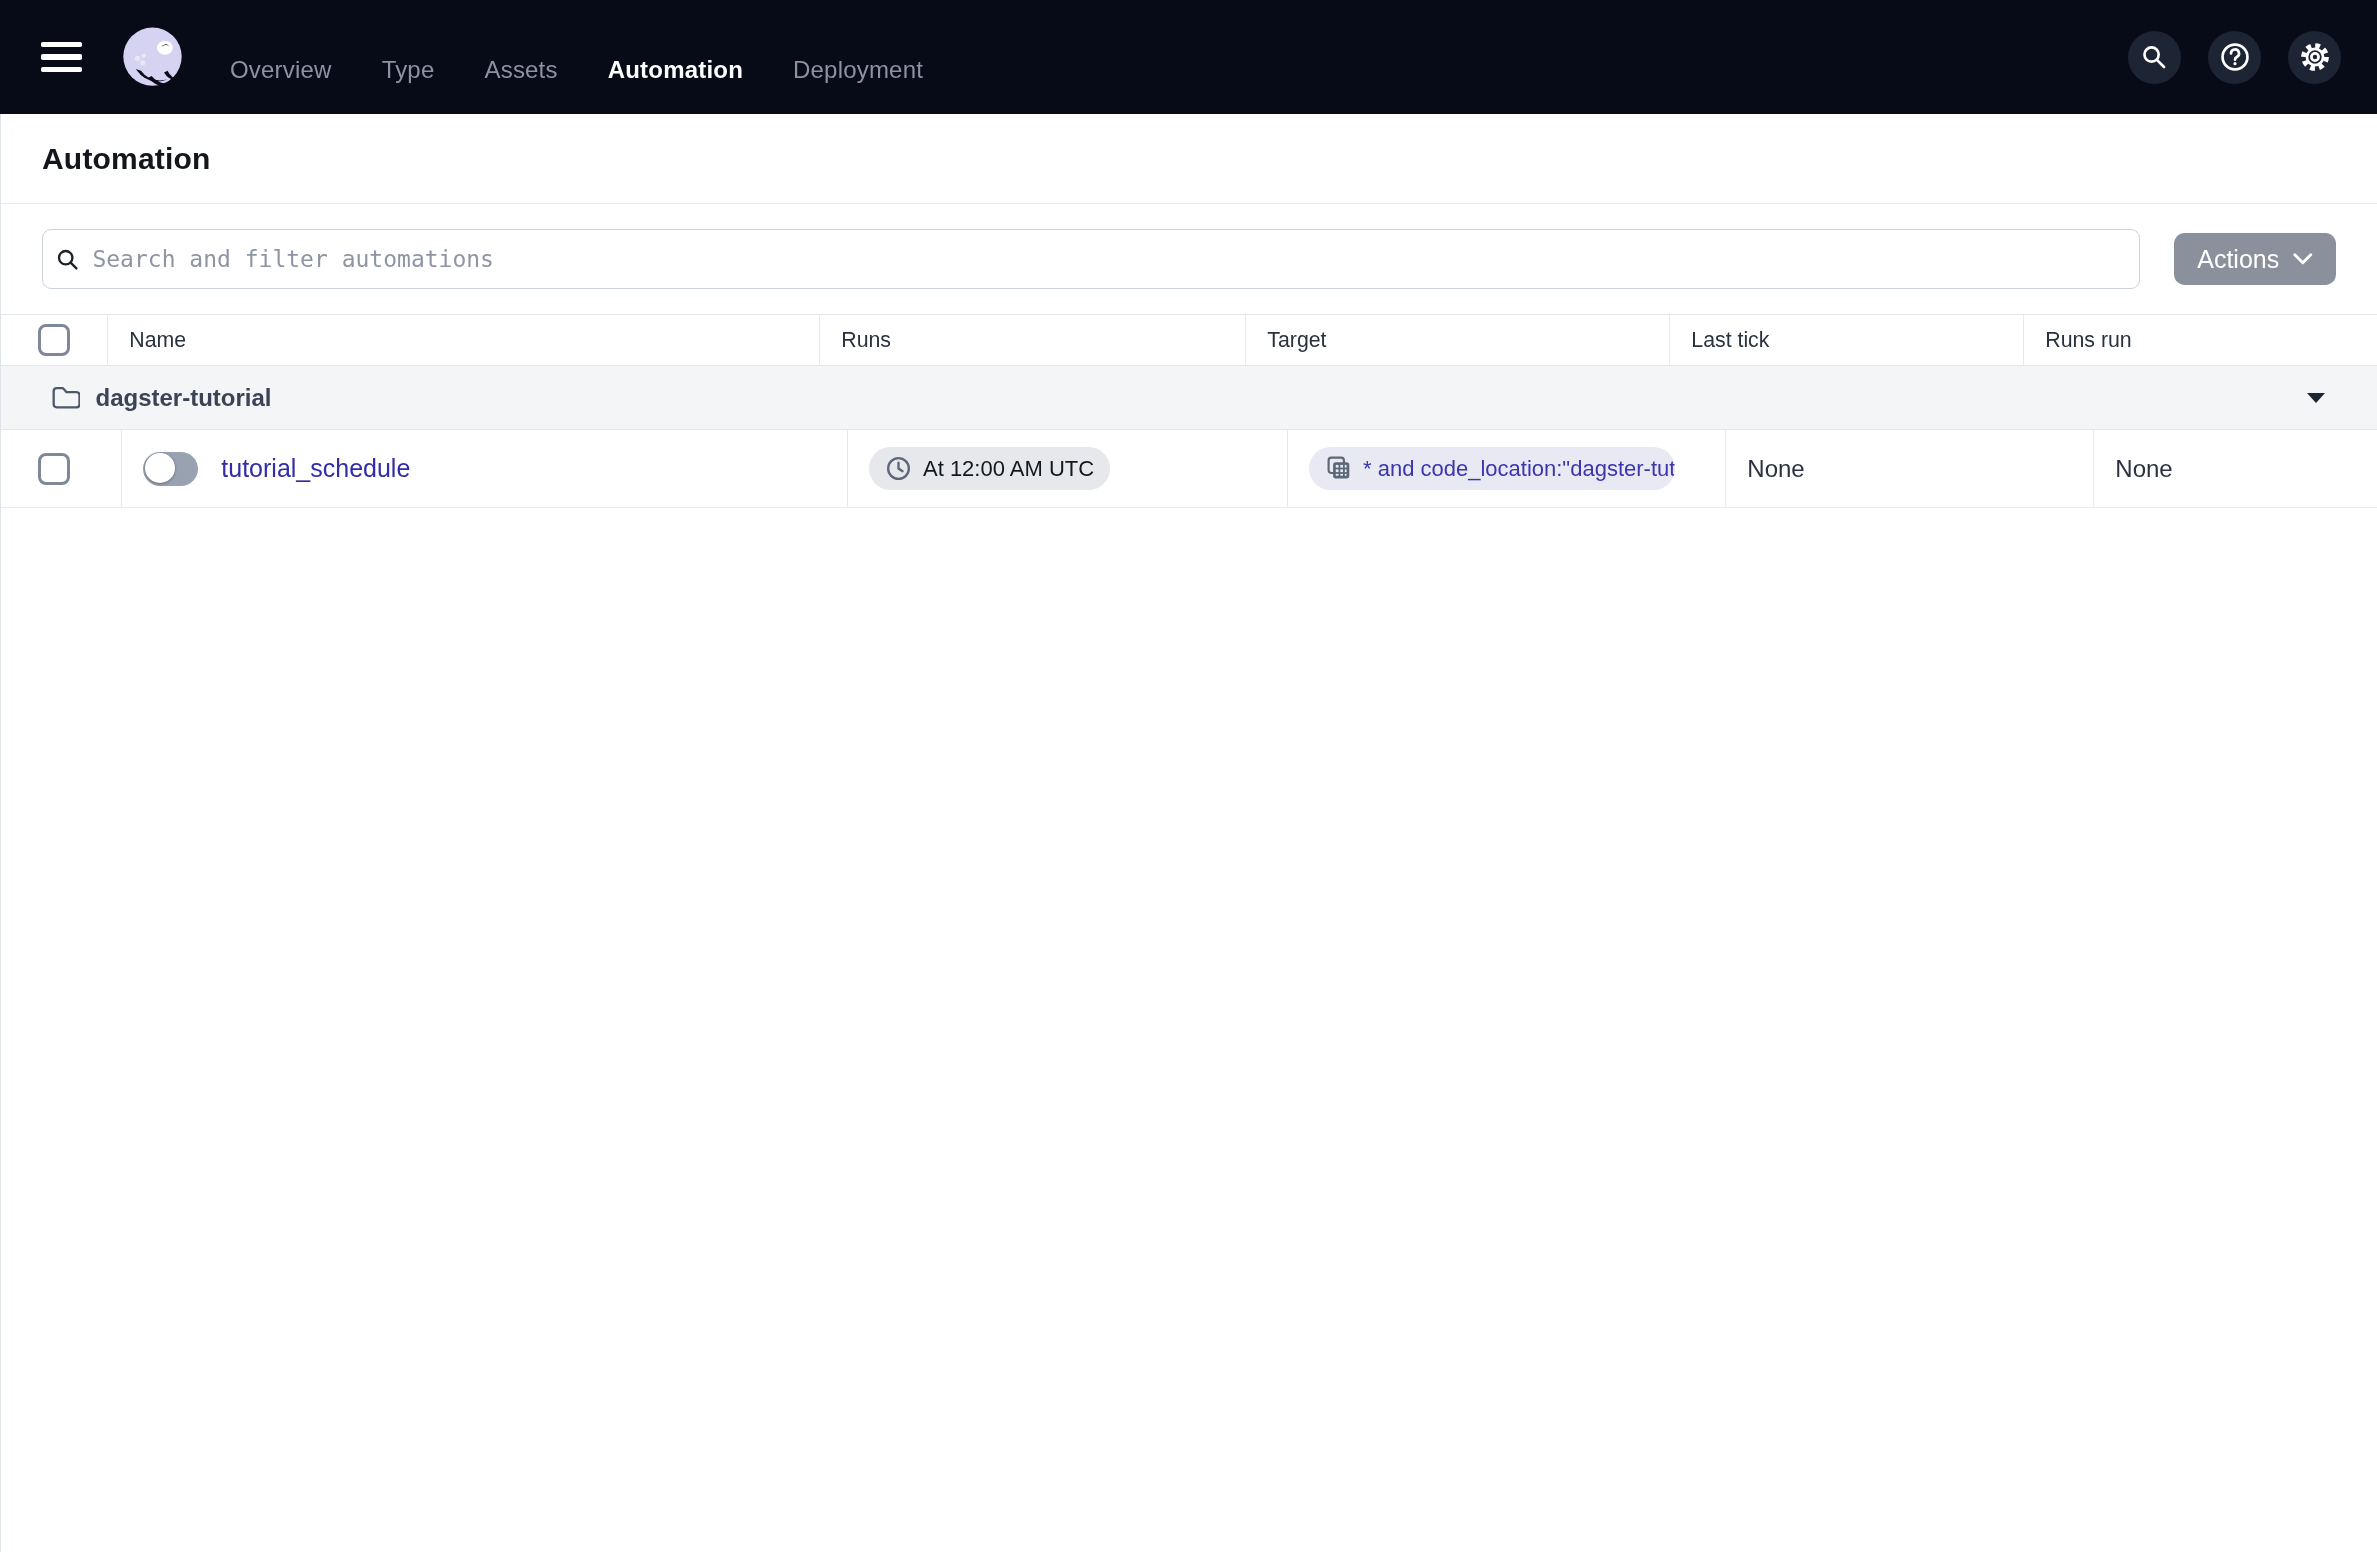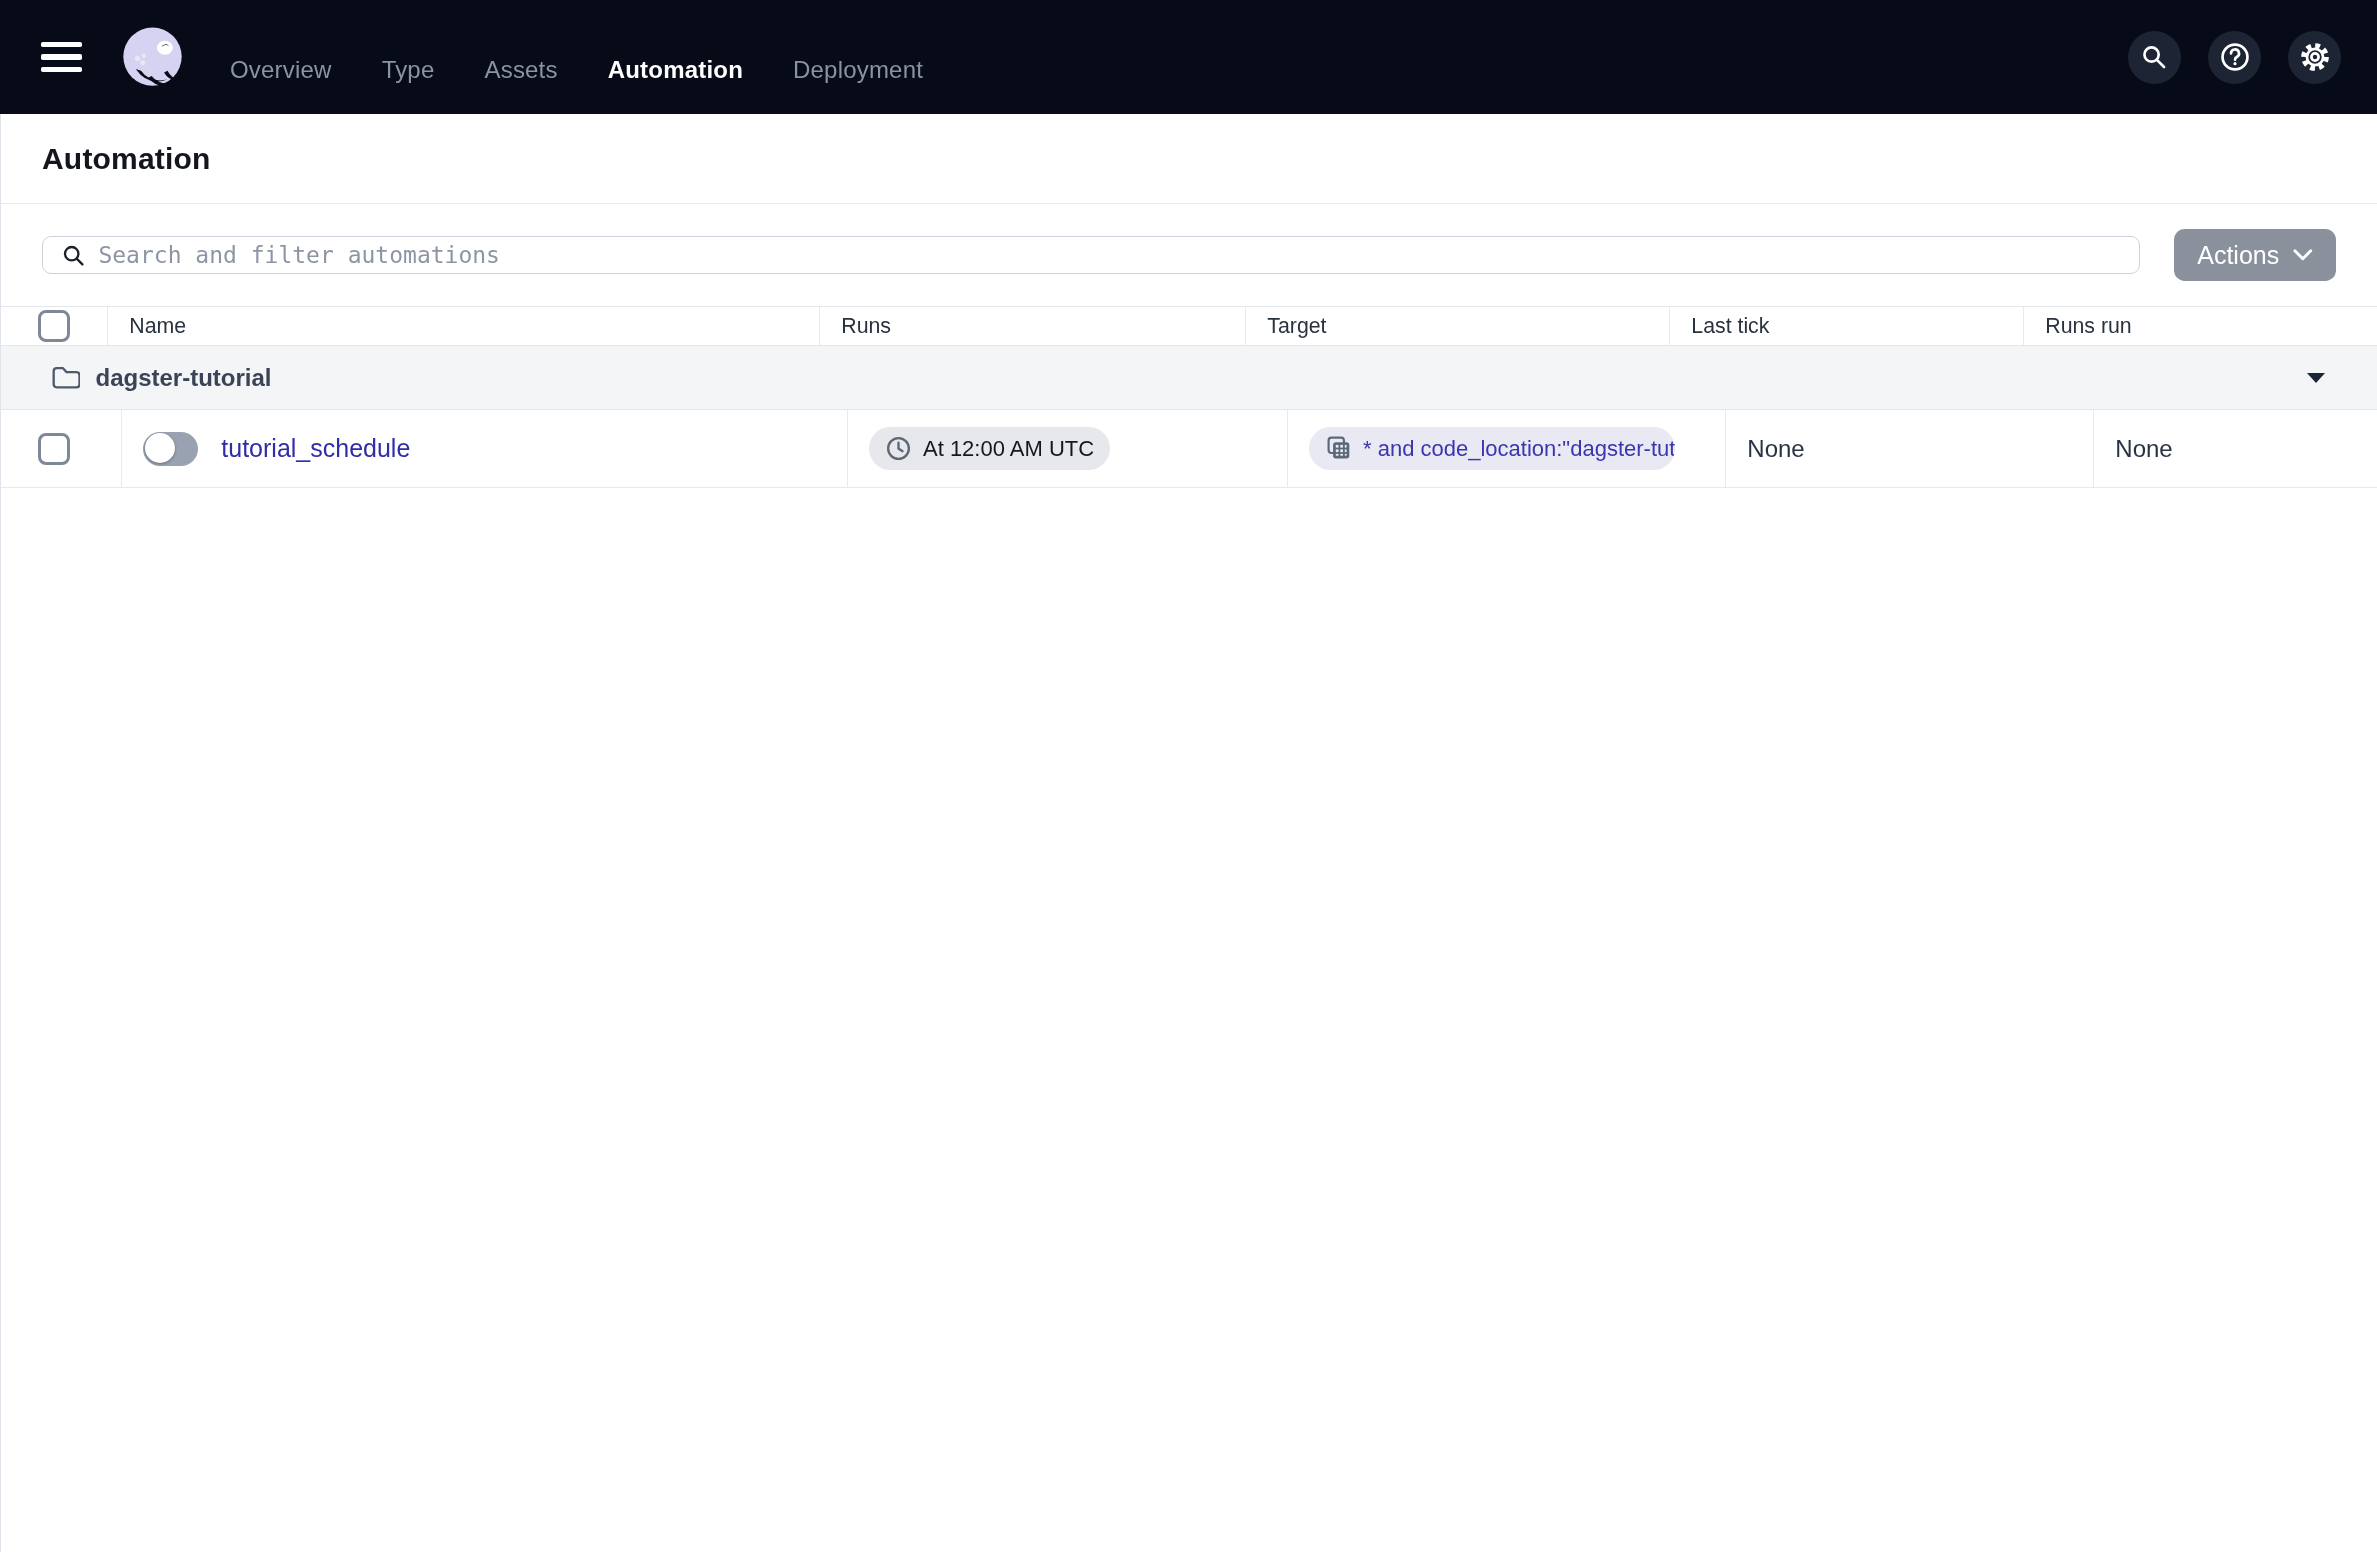--- a/index.html
+++ b/index.html
@@ -29,41 +29,41 @@
 
   
   .content { height:1439px; border-left:1.8px solid #dfe3ea; background:#fff; }
   .title-bar { height:89px; display:flex; align-items:center; padding:0 41px; }
   .page-title { font-size:30px; font-weight:700; color:#13161d; letter-spacing:0.2px; }
 
   .controls {
     border-top:1.8px solid #e7eaee; padding:25px 41px; display:flex; gap:34px; align-items:center;
   }
   .search-box {
-    flex:1; height:38px; border:1.8px solid #ccd3db; border-radius:9px;
-    display:flex; align-items:center; padding:0 18px; gap:12.4px; background:#fff;
+    flex:1; height:60px; border:1.8px solid #ccd3db; border-radius:9px;
+    display:flex; align-items:center; padding:0 12px; gap:12.4px; background:#fff;
   }
   .search-box input {
     flex:1; border:none; outline:none; font-family:"DejaVu Sans Mono", monospace;
     font-size:23px; color:#2a3342; background:transparent;
   }
   .search-box input::placeholder { color:#8d95a5; }
   .actions-btn {
     height:52px; padding:0 23px; background:#8b919c; border:none; border-radius:10.7px;
     color:#ffffff; font-size:25px; font-family:"Liberation Sans", sans-serif;
     display:flex; align-items:center; gap:14.2px; cursor:pointer;justify-content:space-between;
   }
 
   
   .table { width:100%; }
   .trow {
     display:grid;
     grid-template-columns:106px 712px 426px 424px 354px 1fr;
   }
-  .thead { height:40px; border-top:1.8px solid #e3e6ea; border-bottom:1.8px solid #e3e6ea; }
+  .thead { height:52px; border-top:1.8px solid #e3e6ea; border-bottom:1.8px solid #e3e6ea; }
   .cell { display:flex; align-items:center; padding-left:21.3px; }
   .cell + .cell { border-left:1.8px solid #e7eaee; }
   .cell.cb { justify-content:center; padding-left:0; }
   .th { font-size:21.3px; color:#29323f; }
 
   .checkbox {
     width:32px; height:32px; border:3.6px solid #7e8898; border-radius:8px; background:#fff; cursor:pointer;
   }
 
   .group-row {

